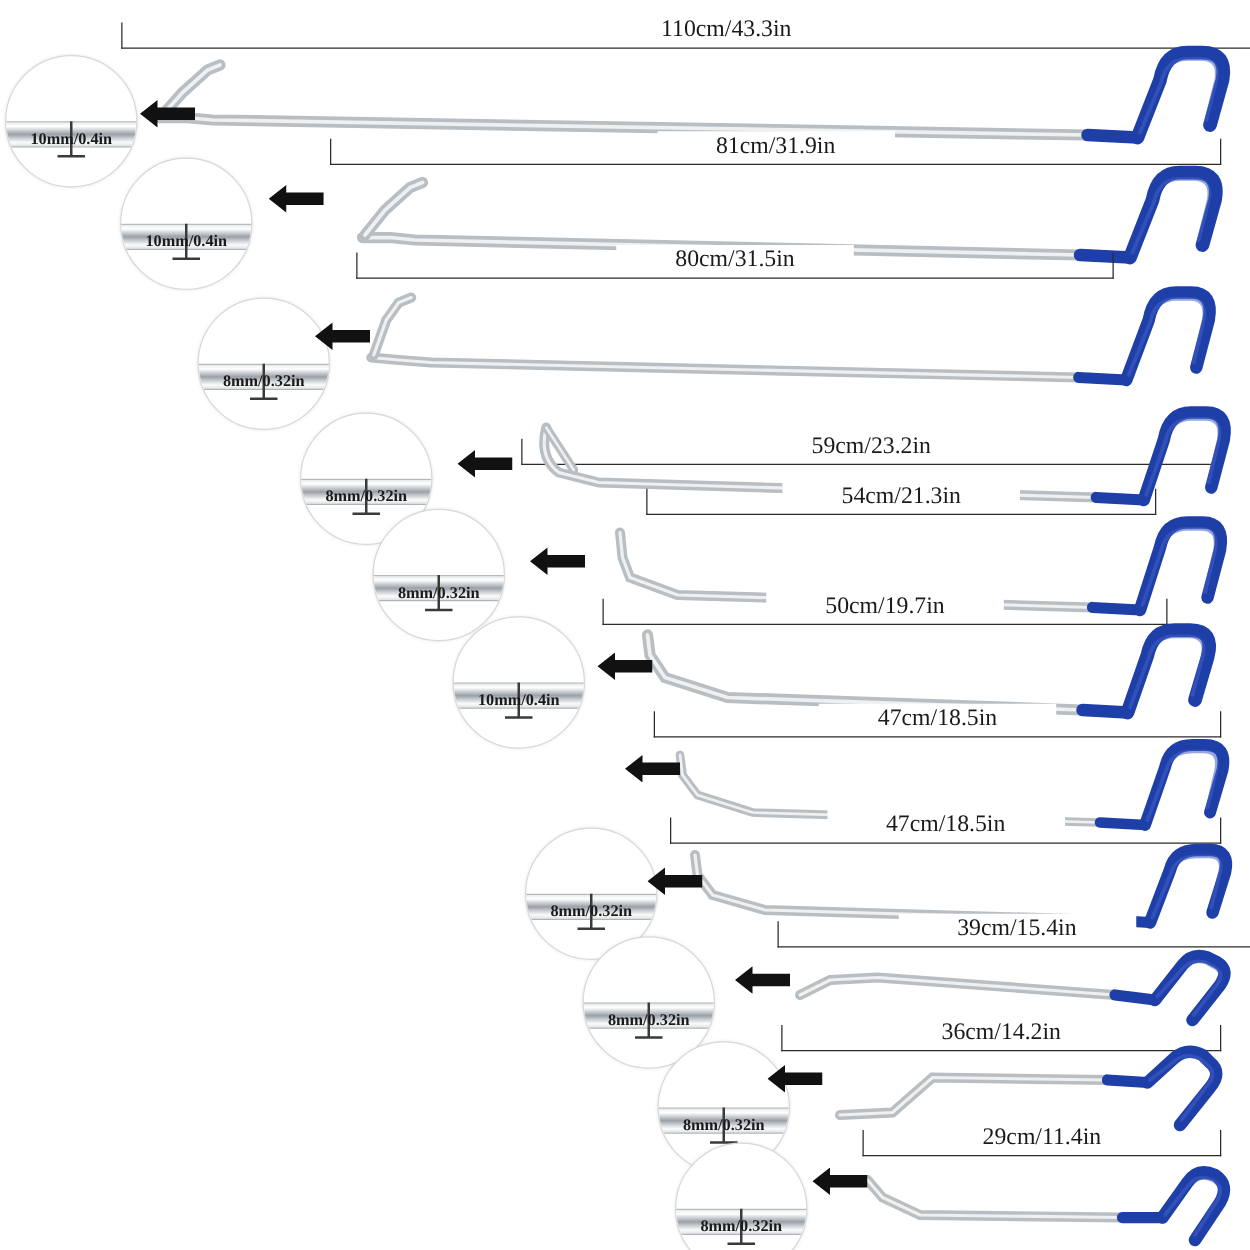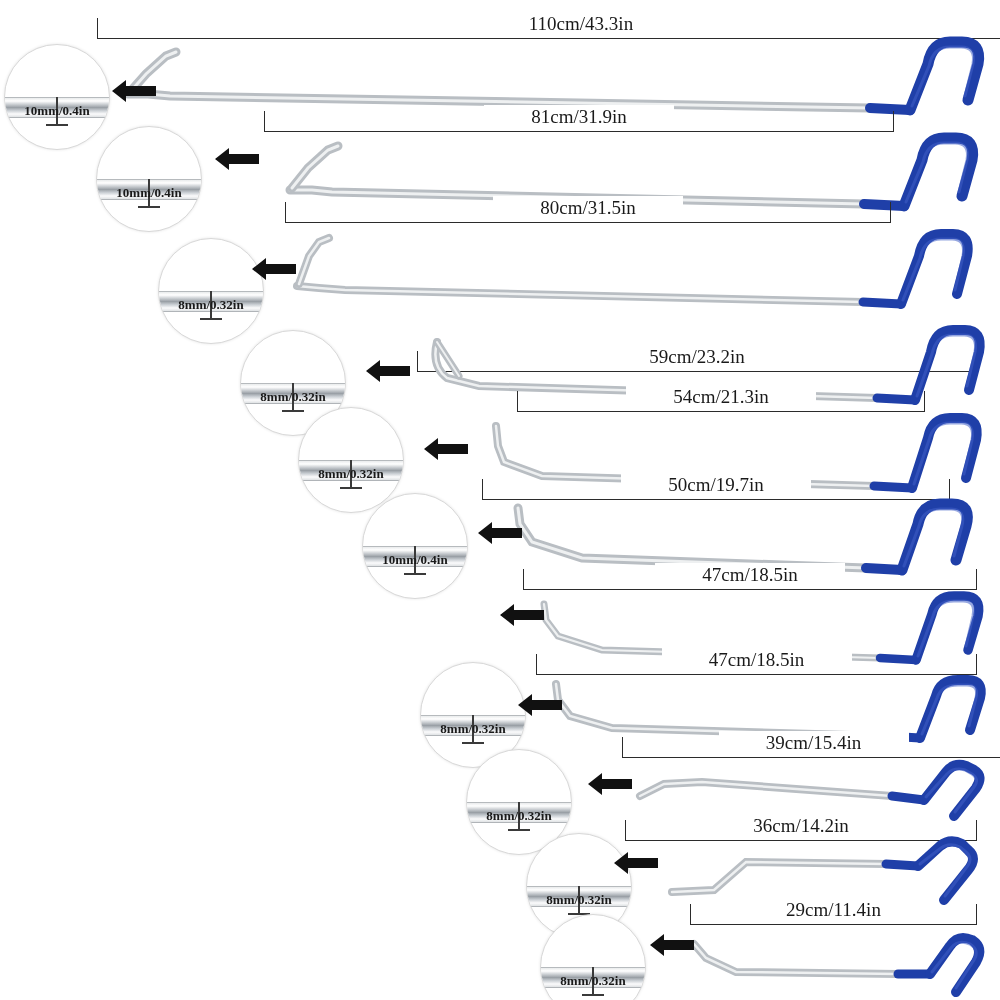--- a/index.html
+++ b/index.html
@@ -148,21 +148,21 @@
     <div class="caliper-v"></div>
     <div class="caliper-h"></div>
     <div class="btext">10mm/0.4in</div>
   </div>
   <div class="arrow" style="left:112px; top:80px;">
     <svg width="44" height="22" viewBox="0 0 44 22">
         <path d="M44,6 L14,6 L14,0 L0,11 L14,22 L14,16 L44,16 Z" fill="#111"></path>
       </svg>
   </div>
 
-  <div class="dim" style="left:264px; top:105px; width:630px;">
+  <div class="dim" style="left:264px; top:105px; width:713px;">
     <div class="tick left"></div>
     <div class="tick right"></div>
     <div class="line"></div>
     <div class="label">81cm/31.9in</div>
   </div>
   <div class="tool" style="left:272px; top:128px;">
     <svg width="712" height="78" viewBox="0 0 712 78">
       <g fill="none" stroke-linecap="round">
         <path d="M18,62 L40,62 L60,64 L592,76" stroke="#b9bec3" stroke-width="9"></path>
         <path d="M18,62 L40,62 L60,64 L592,76" stroke="#eef0f1" stroke-width="3"></path>
@@ -270,21 +270,21 @@
     <div class="caliper-v"></div>
     <div class="caliper-h"></div>
     <div class="btext">8mm/0.32in</div>
   </div>
   <div class="arrow" style="left:424px; top:438px;">
     <svg width="44" height="22" viewBox="0 0 44 22">
         <path d="M44,6 L14,6 L14,0 L0,11 L14,22 L14,16 L44,16 Z" fill="#111"></path>
       </svg>
   </div>
 
-  <div class="dim" style="left:482px; top:473px; width:452px;padding-left:16px;">
+  <div class="dim" style="left:482px; top:473px; width:452px;">
     <div class="tick left"></div>
     <div class="tick right"></div>
     <div class="line"></div>
     <div class="label">50cm/19.7in</div>
   </div>
   <div class="tool" style="left:508px; top:500px;">
     <svg width="470" height="78" viewBox="0 0 470 78">
       <g fill="none" stroke-linecap="round">
         <path d="M10,8 L12,24 L24,42 L74,58 L358,68" stroke="#b9bec3" stroke-width="9"></path>
         <path d="M10,8 L12,24 L24,42 L74,58 L358,68" stroke="#eef0f1" stroke-width="3"></path>

